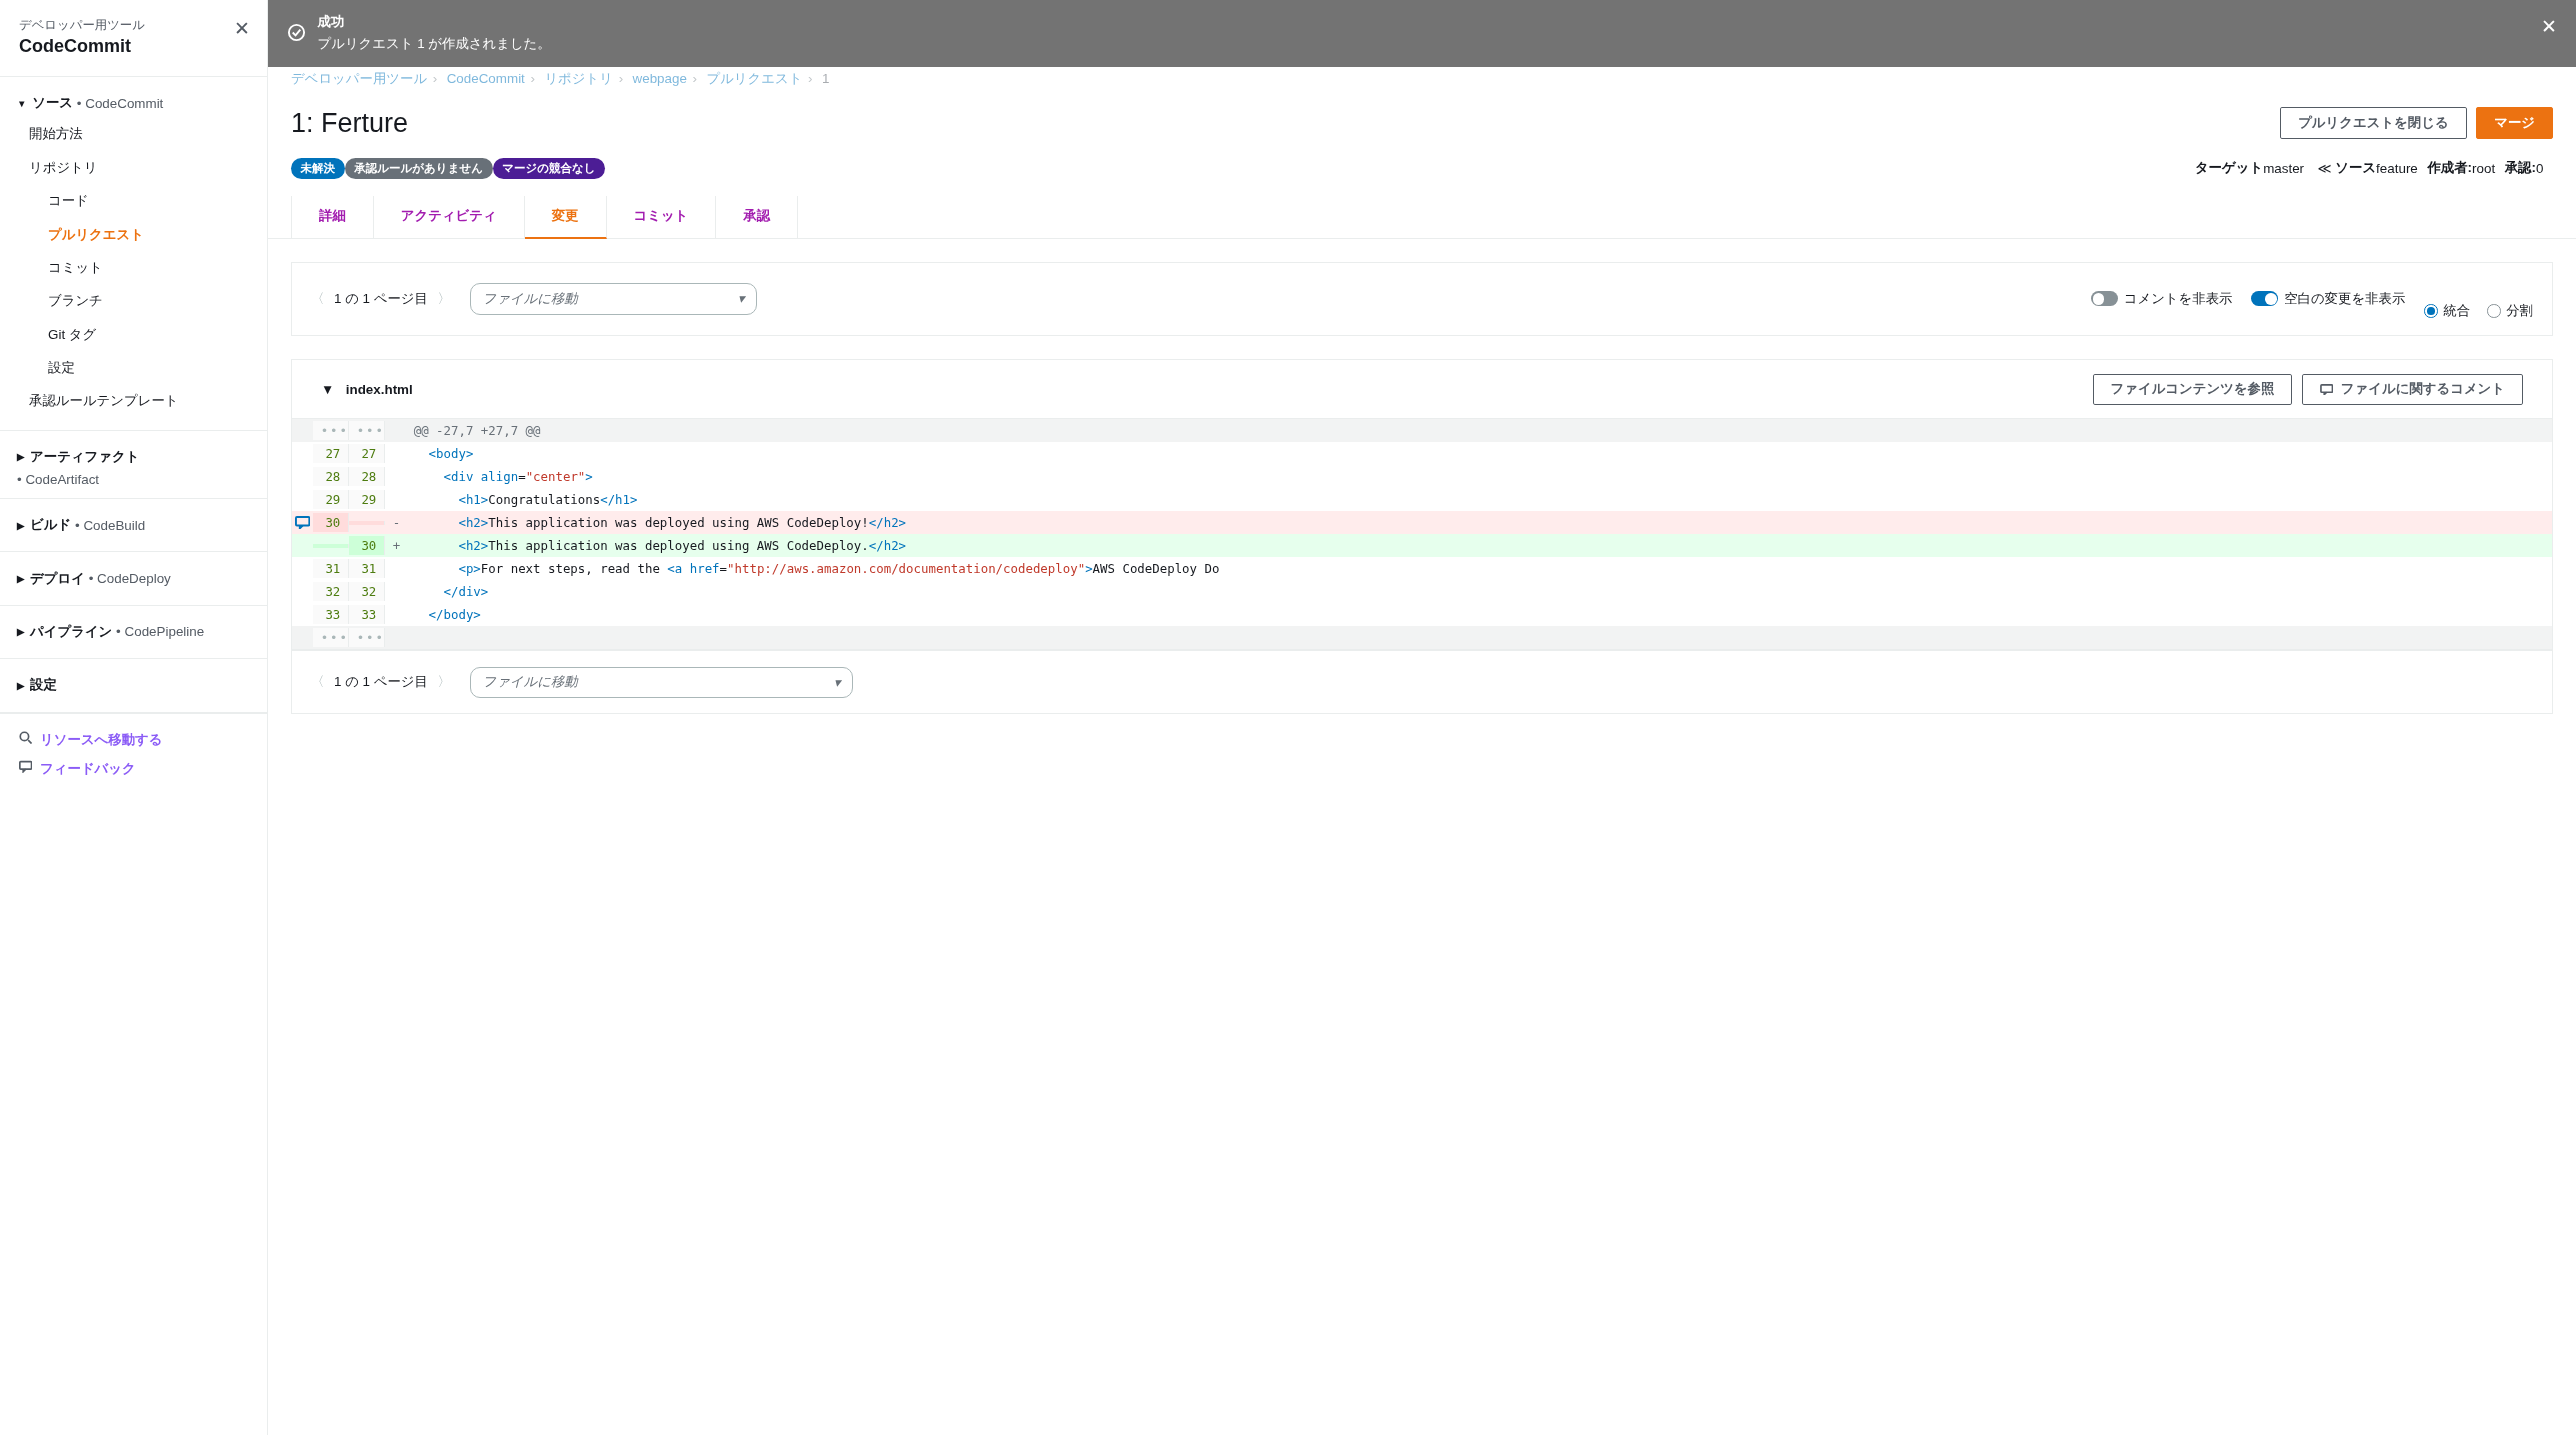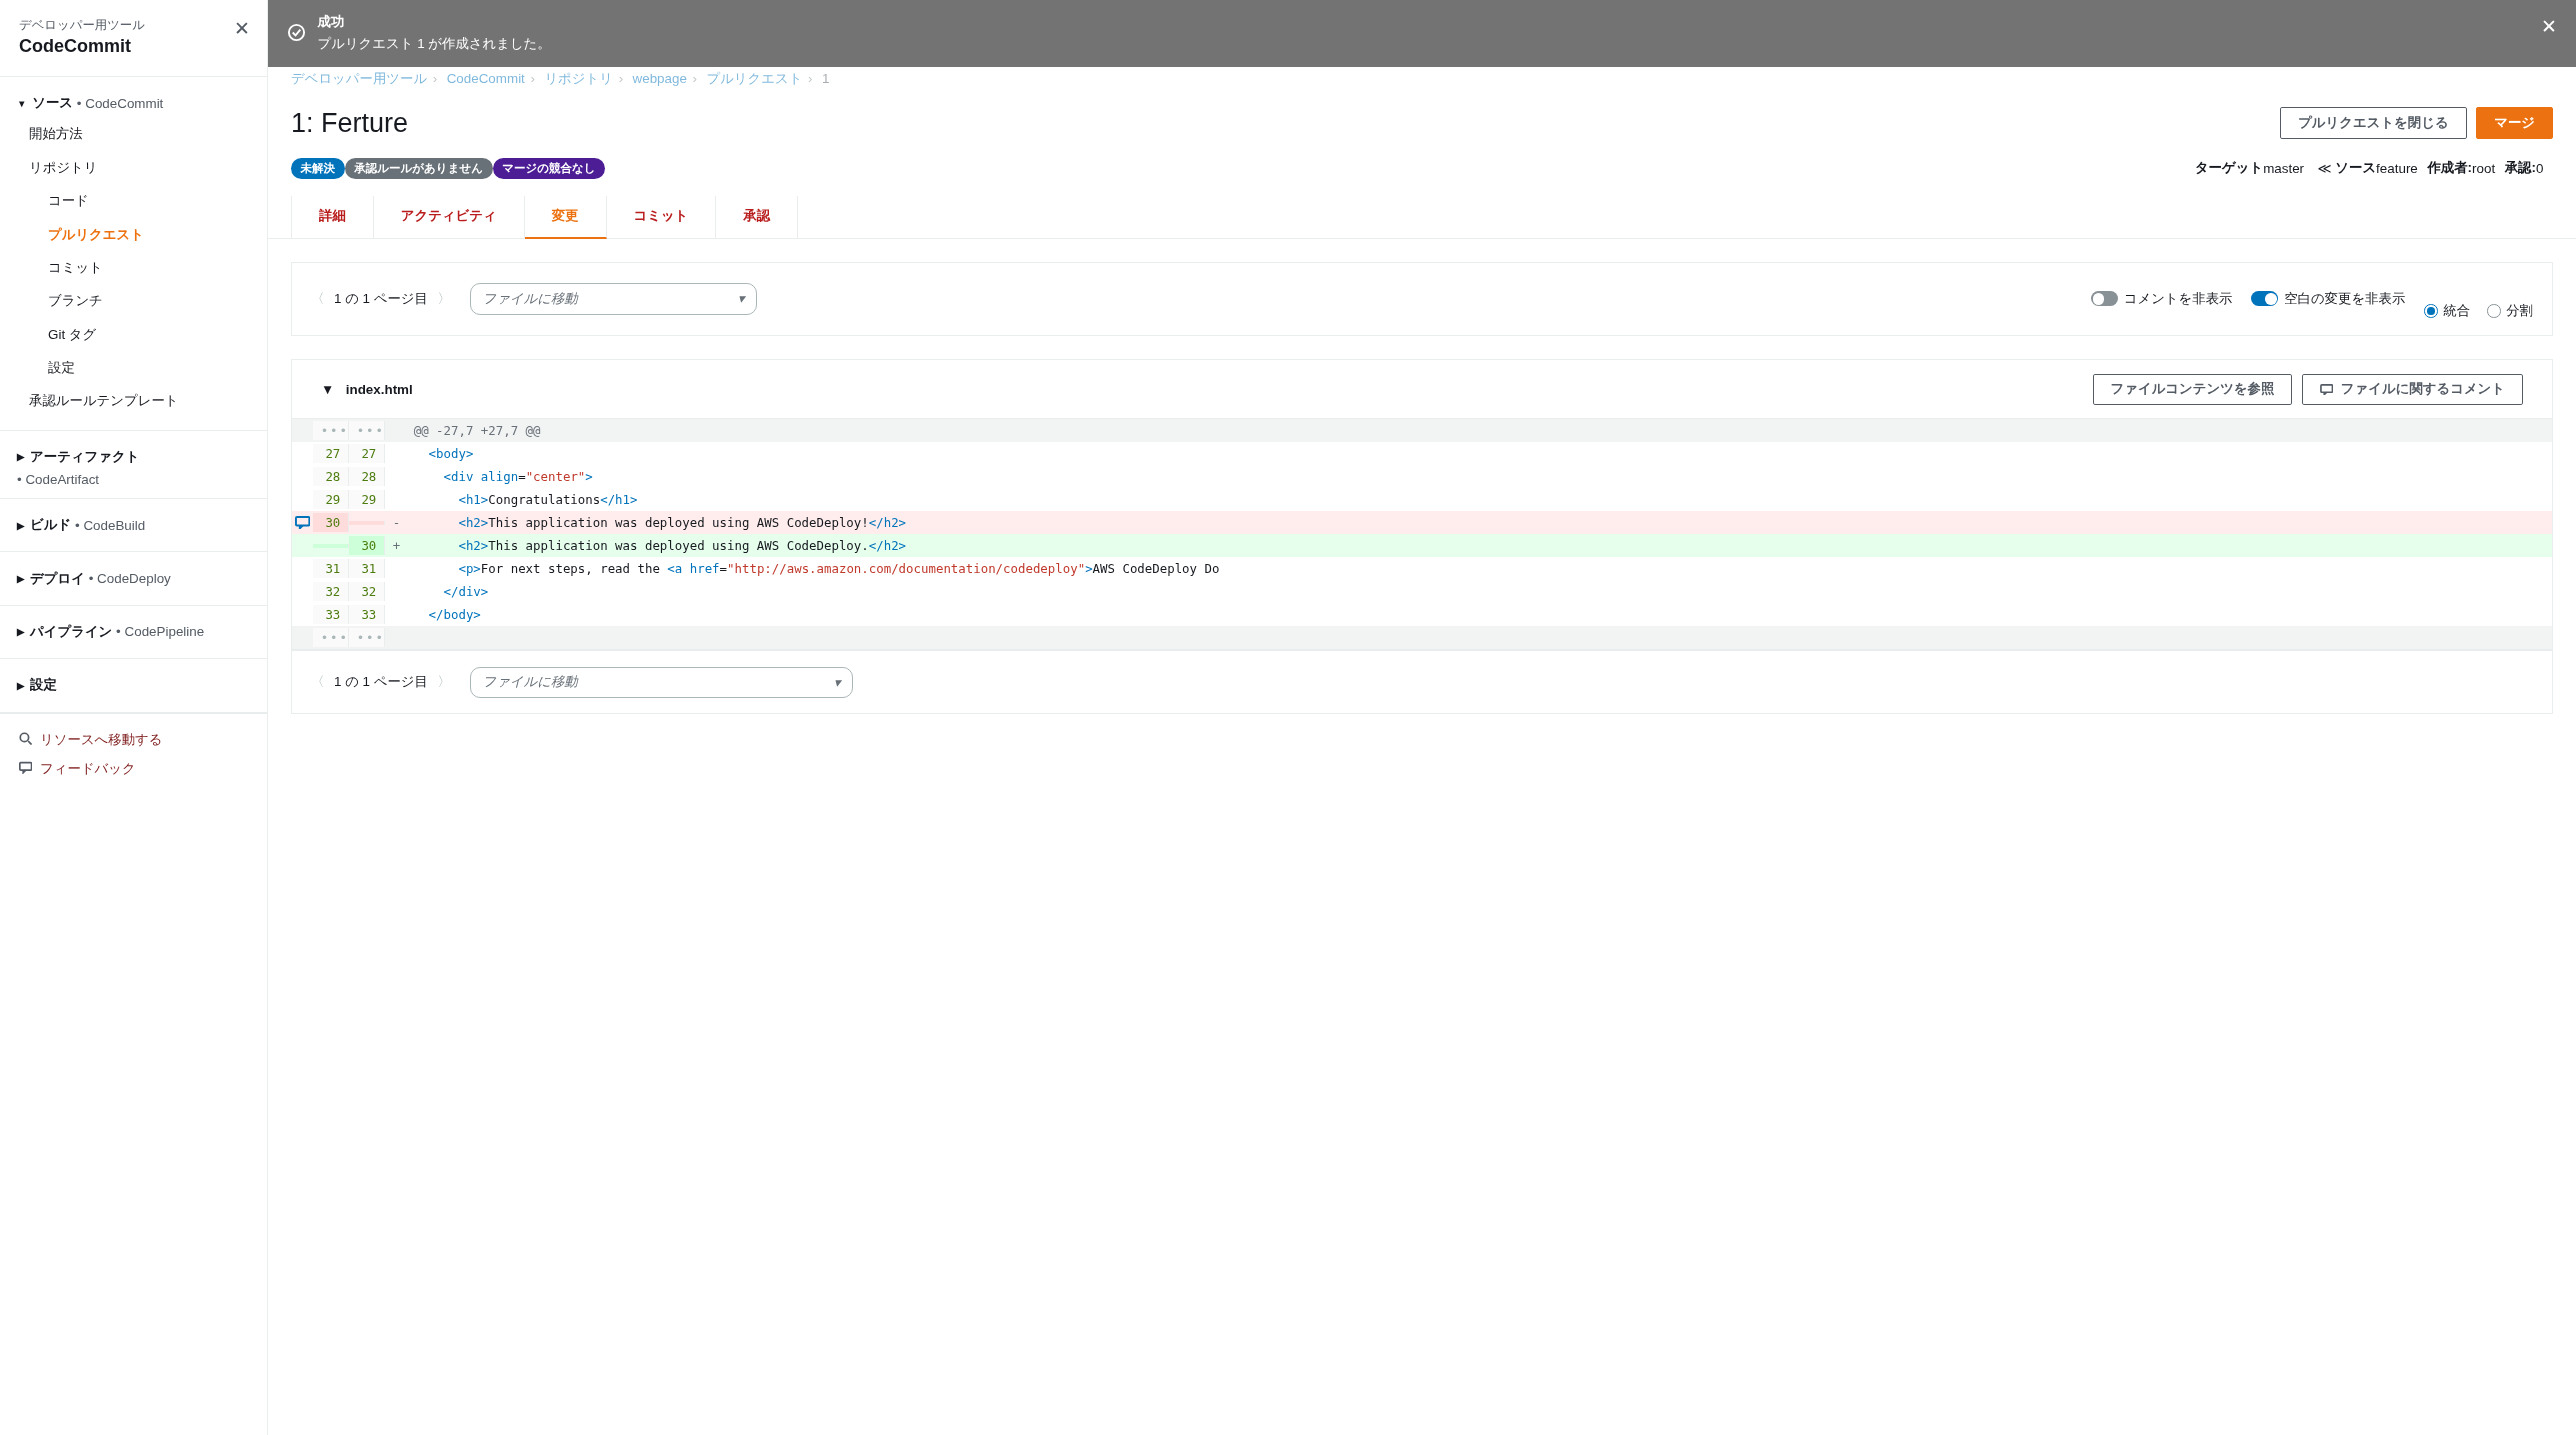--- a/index.html
+++ b/index.html
@@ -14,21 +14,21 @@
 .sidebar-close { position: absolute; top: 17px; right: 17px; font-size: 19px; color: #545b64; cursor: pointer; }
 .nav-section { padding: 11.5px 0; border-bottom: 1px solid #eaeded; }
 .nav-section:last-of-type { border-bottom: none; }
 .nav-heading { display: flex; align-items: center; padding: 5.7px 17px; font-weight: 700; font-size: 13.4px; cursor: pointer; }
 .nav-heading .chev { margin-right: 5.7px; font-size: 9.6px; }
 .nav-heading .svc { font-weight: 400; color: #545b64; margin-left: 3.8px; }
 .nav-item { padding: 7.7px 17px 7.7px 29px; font-size: 13.4px; cursor: pointer; }
 .nav-subitem { padding: 7.7px 17px 7.7px 48px; font-size: 13.4px; cursor: pointer; }
 .nav-subitem.active, .nav-item.active { color: #ec7211; font-weight: 700; }
 .sidebar-footer { padding: 11.5px 19px; border-top: 1px solid #eaeded; }
-.footer-link { display: flex; align-items: center; color: #7f1d1d; padding: 5.7px 0; cursor: pointer; }
+.footer-link { display: flex; color: #8b5cf6; padding: 5.7px 0; cursor: pointer; font-weight: bold; }
 .footer-link svg, .footer-link .icon { margin-right: 7.7px; }
 
 
 .main { flex: 1; overflow: auto; background: #fff; position: relative; }
 
 
 .banner { background: #737373; color: #fff; padding: 13.4px 19px; display: flex; align-items: center; position: relative; }
 .banner-icon { margin-right: 11.5px; margin-top: 1.9px; }
 .banner-title { font-weight: 700; font-size: 13.4px; }
 .banner-msg { font-size: 13.4px; margin-top: 3.8px; }
@@ -53,21 +53,21 @@
 .badge { padding: 2.9px 9.6px; border-radius: 11.5px; font-size: 11.5px; font-weight: 700; color: #fff; }
 .badge-blue { background: #0073bb; }
 .badge-gray { background: #687078; }
 .badge-green { background: #4c1d95; }
 .status-label { font-weight: 700; }
 .status-val { margin-right: 9.6px; }
 .sep-arrow { margin: 0 3.8px; }
 
 
 .tabs { display: flex; border-bottom: 1px solid #eaeded; padding: 0 23px; }
-.tab { padding: 11.5px 27px; font-size: 13.4px; font-weight: 700; color: #b91c1c; cursor: pointer; border-right: 1px solid #eaeded; }
+.tab { padding: 11.5px 27px; font-size: 13.4px; font-weight: 700; color: #a21caf; cursor: pointer; border-right: 1px solid #eaeded; }
 .tab:first-child { border-left: 1px solid #eaeded; }
 .tab.active { color: #ec7211; border-bottom: 2.9px solid #ec7211; margin-bottom: -1px; }
 
 
 .content { padding: 23px; }
 .panel { border: 1px solid #eaeded; background: #fff; margin-bottom: 23px; }
 .toolbar { display: flex; align-items: center; padding: 15.3px 19px; gap: 19px; flex-wrap: wrap; }
 .pager { display: flex; align-items: center; gap: 9.6px; color: #687078; }
 .pager .btn-page { cursor: pointer; color: #aab7b8; }
 .pager-text { color: #16191f; }

